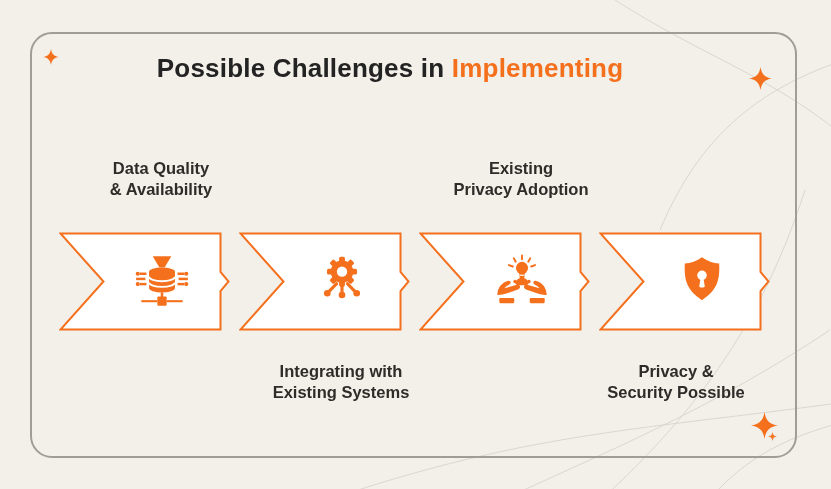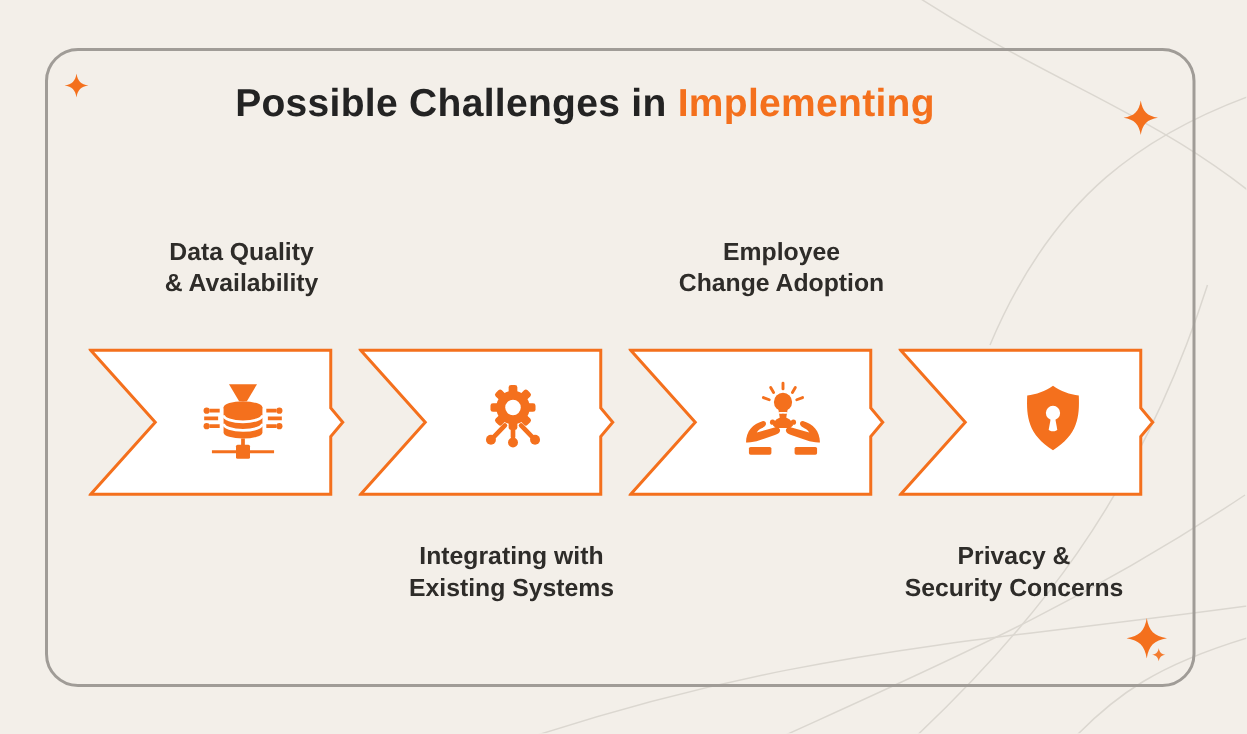--- a/index.html
+++ b/index.html
@@ -83,26 +83,26 @@
 
   <div class="label label-above label-1">
     <span>Data Quality</span><br>
     <span>&amp; Availability</span>
   </div>
   <div class="label label-below label-2">
     <span>Integrating with</span><br>
     <span>Existing Systems</span>
   </div>
   <div class="label label-above label-3">
-    <span>Employee</span><br>
-    <span>Change Adoption</span>
+    <span>Existing</span><br>
+    <span>Privacy Adoption</span>
   </div>
   <div class="label label-below label-4">
     <span>Privacy &amp;</span><br>
-    <span>Security Concerns</span>
+    <span>Security Possible</span>
   </div>
 
   <div class="step step-1">
     <svg class="chev" width="172" height="99" viewBox="0 0 172 99">
       <path class="chev-path" d="M1.5 1.5 L161.5 1.5 L161.5 40 L169.5 49.5 L161.5 59 L161.5 97.5 L1.5 97.5 L44.5 49.5 Z"></path>
     </svg>
     <svg class="icon" viewBox="0 0 56 56">
       <path class="fill-accent" d="M19 4 L37 4 L30.5 15 L25.5 15 Z"></path>
       <ellipse class="fill-accent" cx="28" cy="19" rx="12.5" ry="4"></ellipse>
       <path class="fill-accent" d="M15.5 19 L15.5 35 A12.5 4 0 0 0 40.5 35 L40.5 19 Z"></path>

